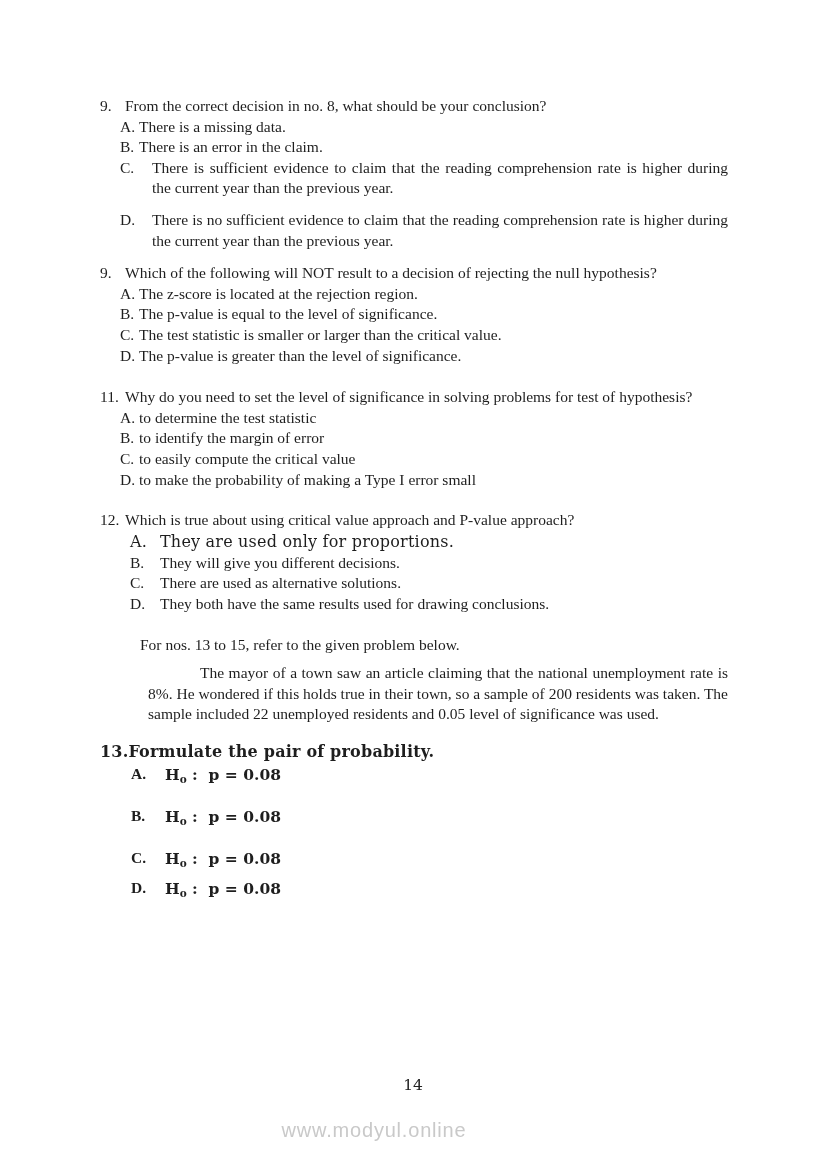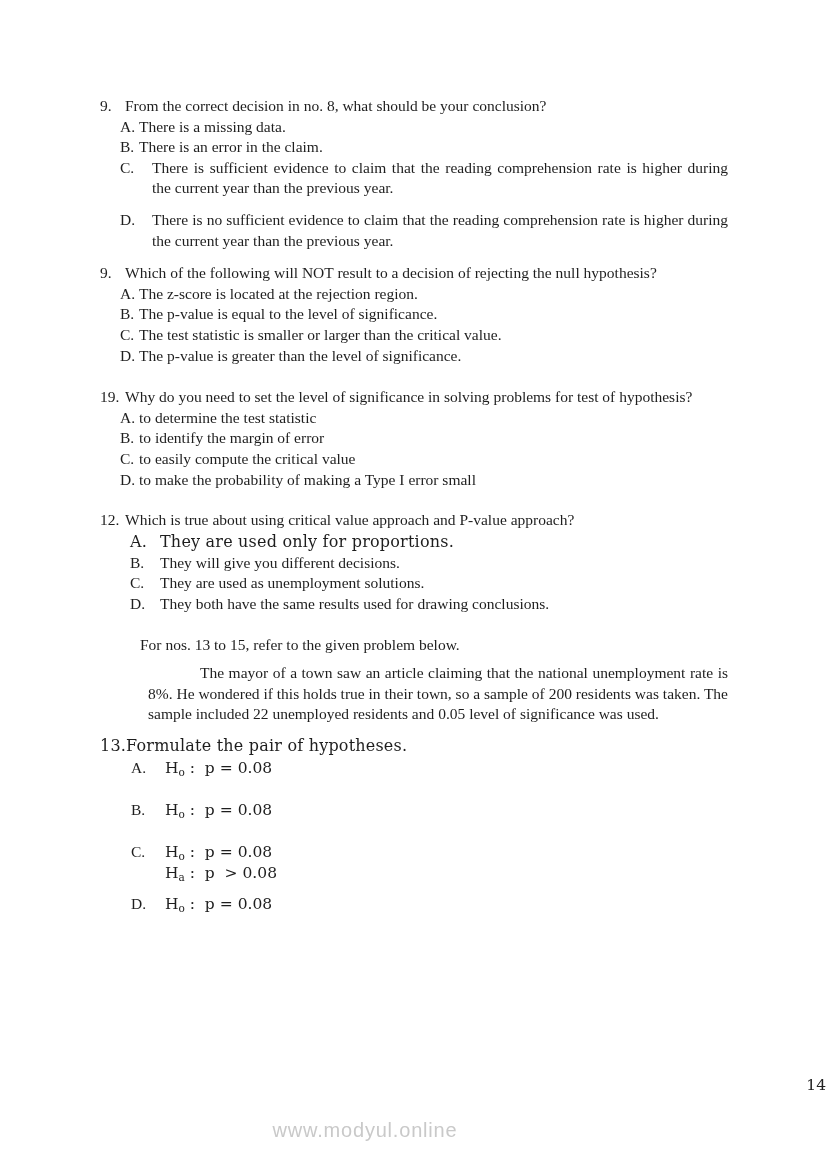--- a/index.html
+++ b/index.html
@@ -48,21 +48,21 @@
   }
 
   .note { margin-top: 21px; margin-left: 40px; }
   .problem {
     margin-top: 7px;
     margin-left: 48px;
     text-indent: 52px;
     text-align: justify;
   }
 
-  .q13 { margin-top: 10px; }
+  .q13 { margin-top: 16px; font-weight: bold; }
   .q13 .options { margin-left: 31px; margin-top: 1px; }
   .hyp-option { display: flex; }
   .hyp-option .opt-label { flex: 0 0 34px; }
   .hyp-lines { flex: 1; }
   .hyp-line {
     font-family: "DejaVu Serif", serif;
     font-size: 15.5px;
     line-height: 21.5px;
   }
   .hyp-line .base { }
@@ -72,28 +72,28 @@
     vertical-align: -3px;
   }
   .hyp-rest { white-space: pre; }
   .hyp-b { margin-top: 21px; }
   .hyp-c { margin-top: 20px; }
   .hyp-d { margin-top: 9px; }
 
   .page-number {
     position: absolute;
     top: 1076px; left: 0; width: 826px;
-    text-align: right;
+    text-align: center;
     font-family: "DejaVu Serif", serif;
     font-size: 15.5px;
     color: #222222;
   }
   .watermark {
     position: absolute;
-    top: 1119px; left: 8px; width: 714px;
+    top: 1119px; left: 17px; width: 714px;
     text-align: center;
     font-family: "Liberation Sans", sans-serif;
     font-size: 20px;
     letter-spacing: 0.8px;
     color: #c9c9c9;
   }
 </style>
 </head>
 <body>
 
@@ -145,21 +145,21 @@
         </div>
         <div class="option">
           <span class="opt-label">D.</span>
           <span class="opt-text">The p-value is greater than the level of significance.</span>
         </div>
       </div>
     </section>
 
     <section class="question q11">
       <div class="q-line">
-        <span class="q-num">19.</span>
+        <span class="q-num">11.</span>
         <span class="q-text just">Why do you need to set the level of significance in solving problems for test of hypothesis?</span>
       </div>
       <div class="options">
         <div class="option">
           <span class="opt-label">A.</span>
           <span class="opt-text">to determine the test statistic</span>
         </div>
         <div class="option">
           <span class="opt-label">B.</span>
           <span class="opt-text">to identify the margin of error</span>
@@ -184,37 +184,37 @@
         <div class="option wide">
           <span class="opt-label">A.</span>
           <span class="opt-text">They are used only for proportions.</span>
         </div>
         <div class="option">
           <span class="opt-label">B.</span>
           <span class="opt-text">They will give you different decisions.</span>
         </div>
         <div class="option">
           <span class="opt-label">C.</span>
-          <span class="opt-text">They are used as unemployment solutions.</span>
+          <span class="opt-text">There are used as alternative solutions.</span>
         </div>
         <div class="option">
           <span class="opt-label">D.</span>
           <span class="opt-text">They both have the same results used for drawing conclusions.</span>
         </div>
       </div>
     </section>
 
     <p class="note">For nos. 13 to 15, refer to the given problem below.</p>
 
     <p class="problem">The mayor of a town saw an article claiming that the national unemployment rate is 8%. He wondered if this holds true in their town, so a sample of 200 residents was taken. The sample included 22 unemployed residents and 0.05 level of significance was used.</p>
 
     <section class="question q13">
       <div class="q-line wide">
         <span class="q-num">13.</span>
-        <span class="q-text">Formulate the pair of hypotheses.</span>
+        <span class="q-text">Formulate the pair of probability.</span>
       </div>
       <div class="options">
 
         <div class="hyp-option hyp-a">
           <span class="opt-label">A.</span>
           <div class="hyp-lines">
             <div class="hyp-line"><span class="base">H</span><sub>o</sub><span class="hyp-rest"> :  p = 0.08</span></div>
           </div>
         </div>
 
@@ -222,21 +222,20 @@
           <span class="opt-label">B.</span>
           <div class="hyp-lines">
             <div class="hyp-line"><span class="base">H</span><sub>o</sub><span class="hyp-rest"> :  p = 0.08</span></div>
           </div>
         </div>
 
         <div class="hyp-option hyp-c">
           <span class="opt-label">C.</span>
           <div class="hyp-lines">
             <div class="hyp-line"><span class="base">H</span><sub>o</sub><span class="hyp-rest"> :  p = 0.08</span></div>
-            <div class="hyp-line"><span class="base">H</span><sub>a</sub><span class="hyp-rest"> :  p  &gt; 0.08</span></div>
           </div>
         </div>
 
         <div class="hyp-option hyp-d">
           <span class="opt-label">D.</span>
           <div class="hyp-lines">
             <div class="hyp-line"><span class="base">H</span><sub>o</sub><span class="hyp-rest"> :  p = 0.08</span></div>
           </div>
         </div>
 

